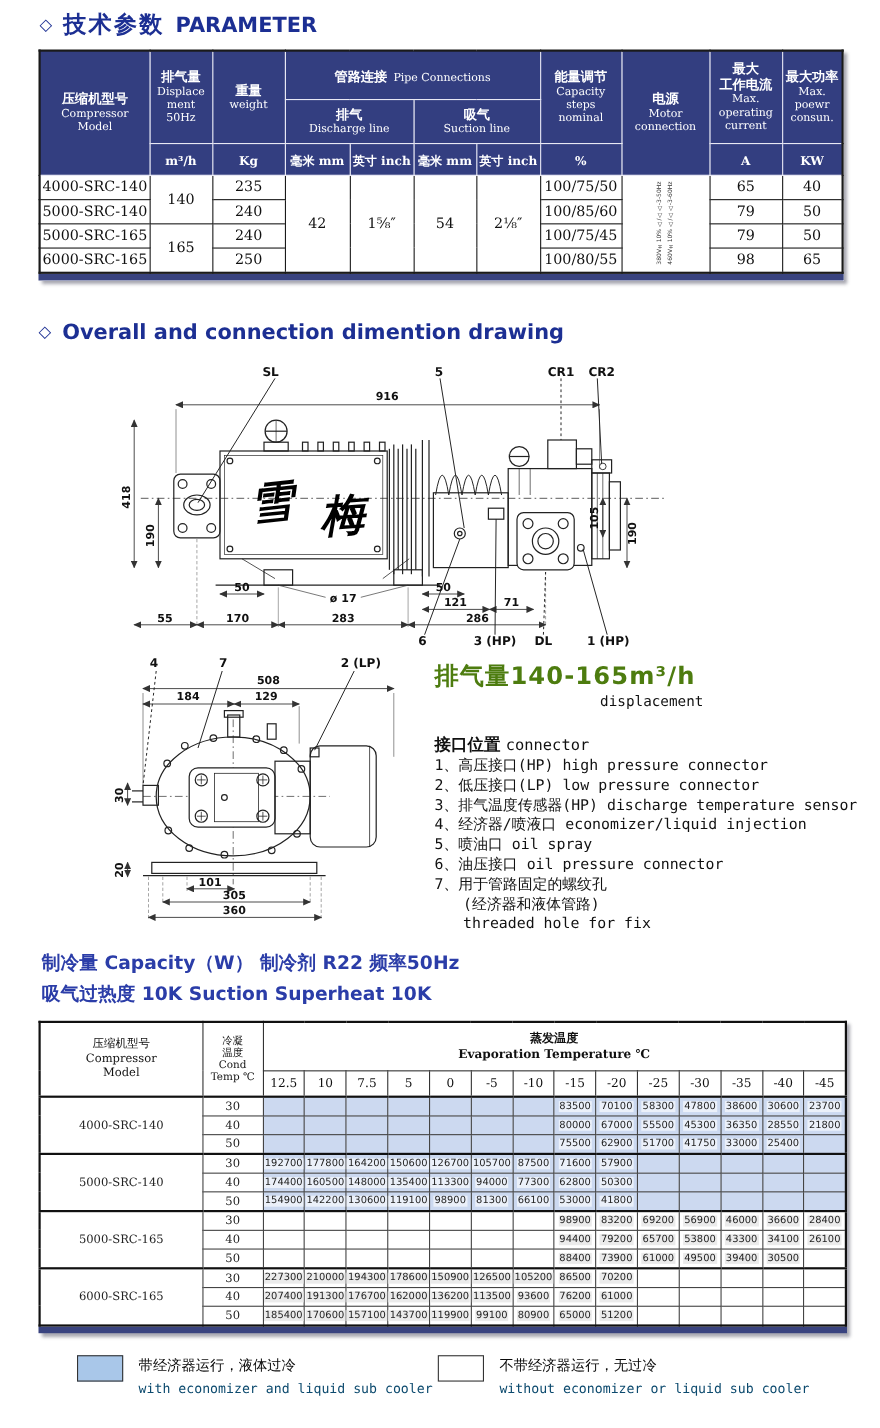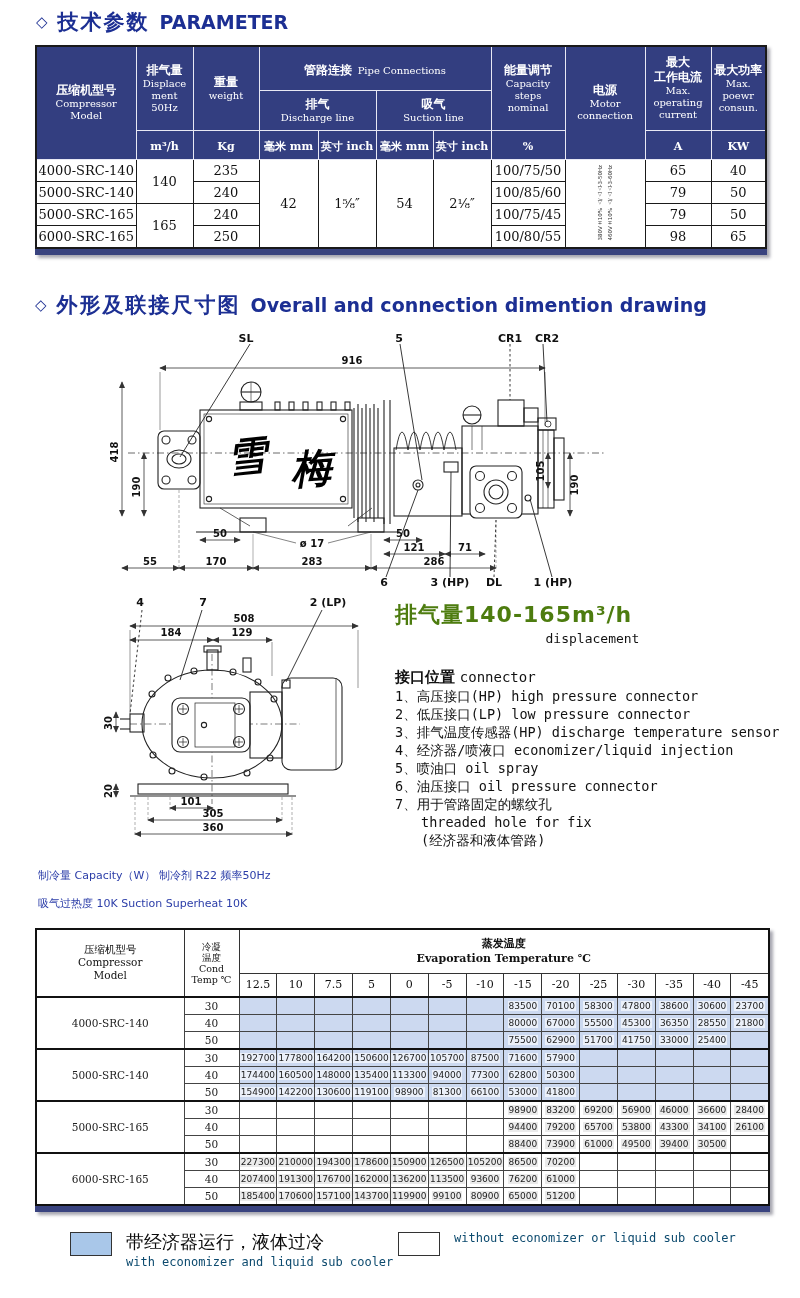--- a/index.html
+++ b/index.html
@@ -39,21 +39,21 @@
   #notes{width:395px;}
   .note-head{font-size:22px;font-weight:bold;color:#4d7c0f;letter-spacing:1px;}
   .note-sub{font-size:13px;font-family:"DejaVu Sans Mono",monospace;margin-top:1px;text-align:center;}
   .note-conn{margin-top:22px;font-size:15px;}
   .note-conn .b{font-weight:bold;}
   .note-conn .m{font-family:"DejaVu Sans Mono",monospace;font-size:14px;}
   .note-line{font-size:13.5px;line-height:18px;font-family:"DejaVu Sans Mono",monospace;white-space:nowrap;}
   .note-line.indent{padding-left:26px;}
 
   
-  #cap-title{color:#2b3da8;font-size:11px;line-height:28px;font-weight:normal;}
+  #cap-title{color:#2b3da8;font-size:17px;line-height:28px;font-weight:bold;}
 
   
   .tbl2-wrap{border-bottom:6px solid #39437f;box-shadow:3px 3px 3px rgba(60,60,80,.45);}
   table.cap{border-collapse:collapse;table-layout:fixed;width:735px;border:2px solid #111;}
   table.cap th{border:1px solid #333;background:#fff;font-weight:normal;padding:0;vertical-align:middle;}
   table.cap td{border:1px solid #444;background:#fff;text-align:center;vertical-align:middle;
                height:16px;padding:0;font-size:9px;font-family:"DejaVu Sans",sans-serif;color:#222;}
   table.cap .mhead{font-family:"DejaVu Serif",serif;font-size:10.5px;line-height:13px;text-align:center;}
   table.cap .chead{font-family:"DejaVu Serif",serif;font-size:9.5px;line-height:11px;text-align:center;}
   table.cap .ehead{font-family:"DejaVu Serif",serif;font-size:11px;line-height:15px;text-align:center;font-weight:bold;}
@@ -63,21 +63,21 @@
   table.cap td.hl{background:#ccd9f0;}
   table.cap .val{display:inline-block;background:rgba(255,255,255,.6);padding:0 1px;}
   table.cap td:not(.hl) .val{background:#ebebeb;}
   table.cap tr.gs td{border-top:2px solid #111;}
 
   
   .legend-item{position:absolute;display:flex;align-items:flex-start;gap:14px;}
   .swatch{width:40px;height:22px;border:1.5px solid #333;margin-top:2px;}
   .swatch.blue{background:#a9c7e9;}
   .swatch.white{background:#fff;}
-  .legend-zh{font-size:18px;color:#0a0a0a;line-height:24px;}
+  .legend-zh{font-size:13px;color:#0a0a0a;line-height:24px;}
   .legend-en{font-size:12px;font-family:"DejaVu Sans Mono",monospace;color:#0c4a6e;line-height:16px;}
 </style>
 </head>
 <body>
 
 <div class="abs sec-title" id="sec1" style="left:36px;top:8px;">
   <span class="dia">◇</span>
   <span class="zh">技术参数</span>
   <span class="en">PARAMETER</span>
 </div>
@@ -203,21 +203,20 @@
     <td>100/80/55</td>
     <td>98</td>
     <td>65</td>
   </tr>
 </tbody>
     </table>
 </div>
 
 <div class="abs sec-title" id="sec2" style="left:35px;top:291px;">
   <span class="dia">◇</span>
-  <span class="zh">外形及联接尺寸图</span>
   <span class="en">Overall and connection dimention drawing</span>
 </div>
 
 <svg class="abs" style="left:100px;top:330px;" width="560" height="260" viewBox="0 0 560 260">
   <defs>
     <marker id="a1" markerWidth="9" markerHeight="8" refX="8" refY="4" orient="auto-start-reverse">
       <path d="M0,0 L9,4 L0,8 z" fill="#333"></path>
     </marker>
   </defs>
 
@@ -467,22 +466,22 @@
     <span class="m">connector</span>
   </div>
   <div id="note-items">
       <div class="note-line">1、高压接口(HP) high pressure connector</div>
       <div class="note-line">2、低压接口(LP) low pressure connector</div>
       <div class="note-line">3、排气温度传感器(HP) discharge temperature sensor</div>
       <div class="note-line">4、经济器/喷液口 economizer/liquid injection</div>
       <div class="note-line">5、喷油口 oil spray</div>
       <div class="note-line">6、油压接口 oil pressure connector</div>
       <div class="note-line">7、用于管路固定的螺纹孔</div>
+      <div class="note-line indent">(经济器和液体管路)</div>
       <div class="note-line indent">threaded hole for fix</div>
-      <div class="note-line indent">(经济器和液体管路)</div>
     </div>
 </div>
 
 <div class="abs" id="cap-title" style="left:38px;top:862px;">
   <div>制冷量 Capacity（W）  制冷剂 R22  频率50Hz</div>
   <div>吸气过热度 10K  Suction Superheat 10K</div>
 </div>
 
 <div class="abs tbl2-wrap" style="left:35px;top:928px;">
 <table class="cap">
@@ -741,15 +740,16 @@
 <div class="legend-item" style="left:70px;top:1230px;">
   <div class="swatch blue"></div>
   <div>
     <div class="legend-zh">带经济器运行，液体过冷</div>
     <div class="legend-en">with economizer and liquid sub cooler</div>
   </div>
 </div>
 <div class="legend-item" style="left:398px;top:1230px;">
   <div class="swatch white"></div>
   <div>
+    <div class="legend-zh">不带经济器运行，无过冷</div>
     <div class="legend-en">without economizer or liquid sub cooler</div>
   </div>
 </div>
 
 </body></html>

